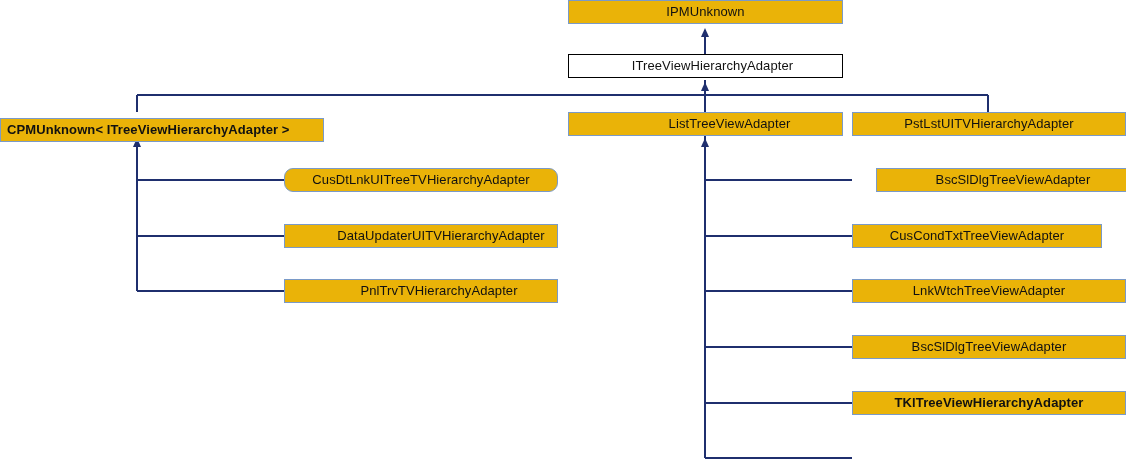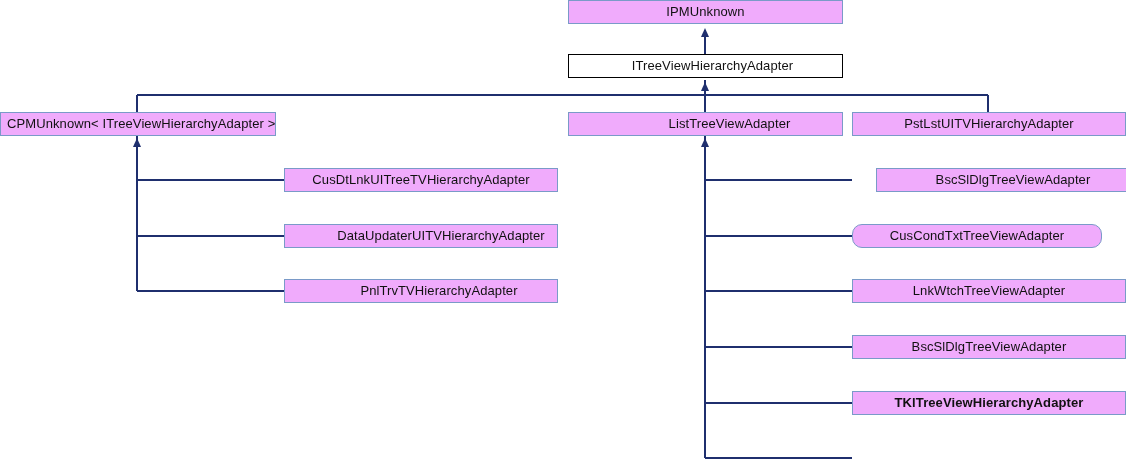--- a/index.html
+++ b/index.html
@@ -20,21 +20,21 @@
     position: absolute;
     left: 0;
     top: 0;
     width: 1126px;
     height: 472px;
   }
   .node {
     position: absolute;
     box-sizing: border-box;
     border: 1px solid #7a9ac8;
-    background: #f0abfc;
+    background: #eab308;
     color: #111111;
     font-size: 13px;
     line-height: 22px;
     height: 24px;
     text-align: center;
     white-space: nowrap;
     overflow: hidden;
     letter-spacing: 0.1px;
   }
   .node.current {
@@ -88,49 +88,49 @@
   </svg>
 
   <div class="node" style="left:568px; top:0px; width:275px;">
     <span>IPMUnknown</span>
   </div>
 
   <div class="node current" style="left:568px; top:54px; width:275px;">
     <span>ITreeViewHierarchyAdapter</span>
   </div>
 
-  <div class="node leftflush" style="left:0px; top:112px; width:276px;">
+  <div class="node leftflush" style="left:0px; top:118px; width:324px;font-weight:bold;">
     <span>CPMUnknown&lt; ITreeViewHierarchyAdapter &gt;</span>
   </div>
 
   <div class="node" style="left:568px; top:112px; width:275px;padding-left:48px;">
     <span>ListTreeViewAdapter</span>
   </div>
 
   <div class="node" style="left:852px; top:112px; width:274px;">
     <span>PstLstUITVHierarchyAdapter</span>
   </div>
 
-  <div class="node" style="left:284px; top:168px; width:274px;">
+  <div class="node" style="left:284px; top:168px; width:274px;border-radius:9px;">
     <span>CusDtLnkUITreeTVHierarchyAdapter</span>
   </div>
 
   <div class="node" style="left:284px; top:224px; width:274px;padding-left:40px;">
     <span>DataUpdaterUITVHierarchyAdapter</span>
   </div>
 
   <div class="node" style="left:284px; top:279px; width:274px;padding-left:36px;">
     <span>PnlTrvTVHierarchyAdapter</span>
   </div>
 
   <div class="node" style="left:876px; top:168px; width:274px;">
     <span>BscSlDlgTreeViewAdapter</span>
   </div>
 
-  <div class="node" style="left:852px; top:224px; width:250px;border-radius:10px;">
+  <div class="node" style="left:852px; top:224px; width:250px;">
     <span>CusCondTxtTreeViewAdapter</span>
   </div>
 
   <div class="node" style="left:852px; top:279px; width:274px;">
     <span>LnkWtchTreeViewAdapter</span>
   </div>
 
   <div class="node" style="left:852px; top:335px; width:274px;">
     <span>BscSlDlgTreeViewAdapter</span>
   </div>

